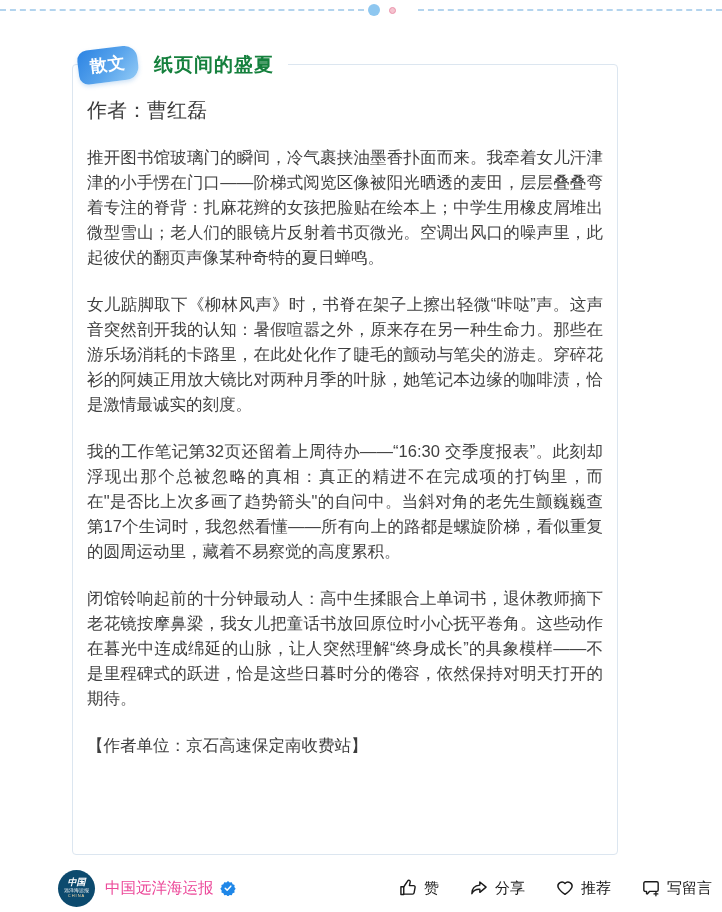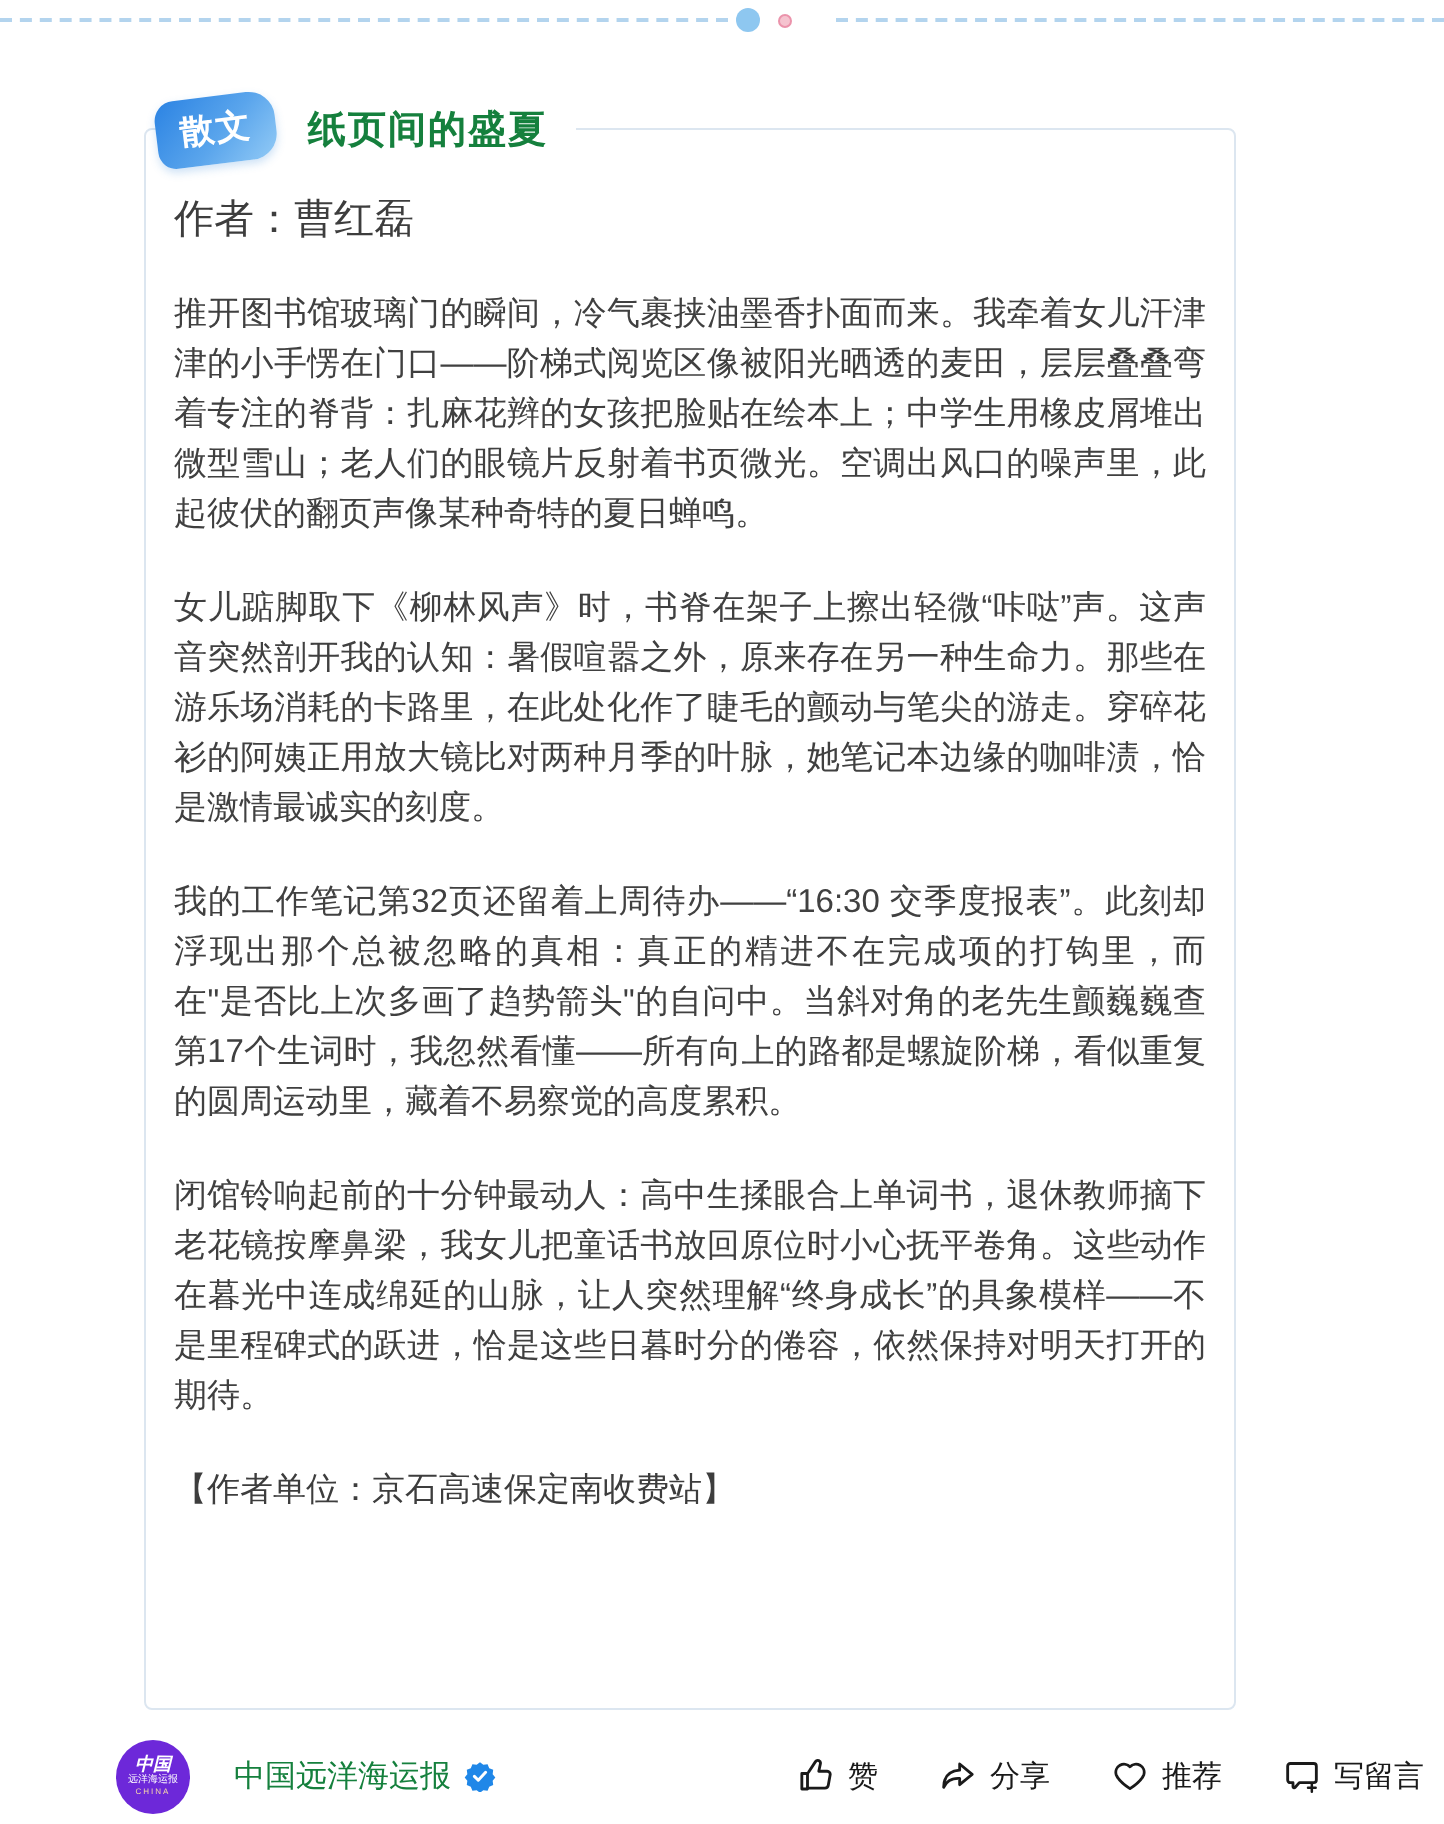--- a/index.html
+++ b/index.html
@@ -36,28 +36,28 @@
   .author-line{font-size:20px;color:#3d3d3d;margin:0 0 22px;line-height:25px;}
   .para{font-size:16.5px;color:#404040;line-height:25px;margin:0 0 22px;text-align:justify;}
   .unit-note{font-size:16.5px;color:#3d3d3d;line-height:25px;margin:0;}
   
   .footer{
     position:absolute;left:58px;right:10px;top:866px;height:44px;
     display:flex;justify-content:space-between;align-items:center;
   }
   .account{display:flex;align-items:center;cursor:pointer;}
   .logo{
-    width:37px;height:37px;border-radius:50%;background:#6d28d9;color:#fff;
+    width:37px;height:37px;border-radius:50%;background:#0c4a6e;color:#fff;
     display:flex;flex-direction:column;justify-content:center;align-items:center;
     overflow:hidden;flex:0 0 auto;
   }
   .logo .l1{font-size:9px;font-weight:700;font-style:italic;line-height:9px;}
   .logo .l2{font-size:5px;line-height:6px;letter-spacing:0;}
   .logo .l3{font-size:4px;line-height:5px;letter-spacing:1px;color:#f6d9a8;}
-  .account-name{font-size:15.5px;color:#15803d;margin-left:22px;}
+  .account-name{font-size:15.5px;color:#ec4899;margin-left:10px;}
   .verified{width:16px;height:16px;margin-left:6px;flex:0 0 auto;}
   .actions{display:flex;align-items:center;gap:30px;}
   .action{display:flex;align-items:center;gap:6px;cursor:pointer;}
   .action svg{width:20px;height:20px;display:block;}
   .action-label{font-size:15px;color:#1a1a1a;}
 </style>
 </head>
 <body>
 
 <div class="top-divider">

